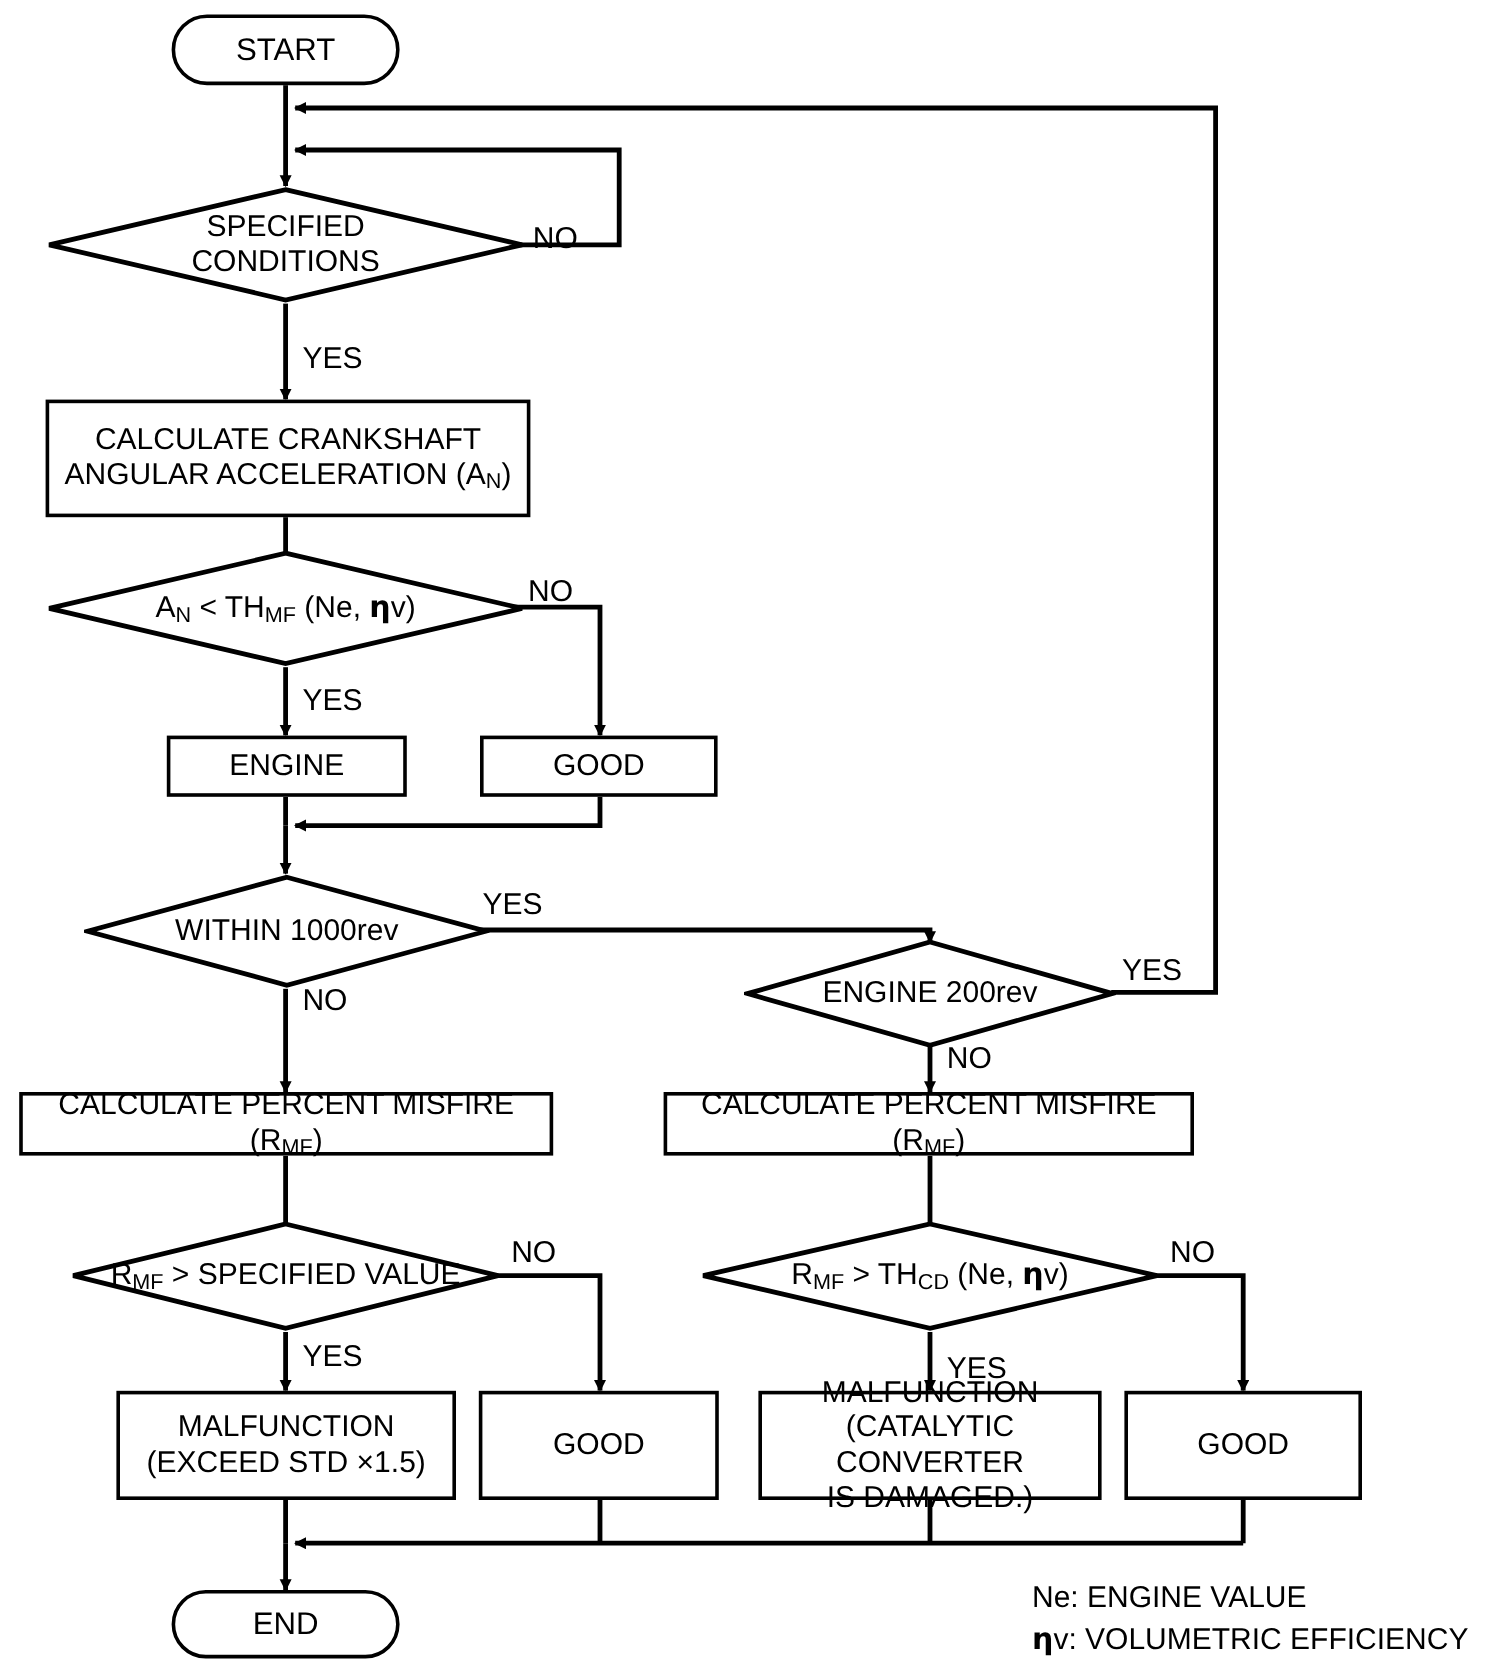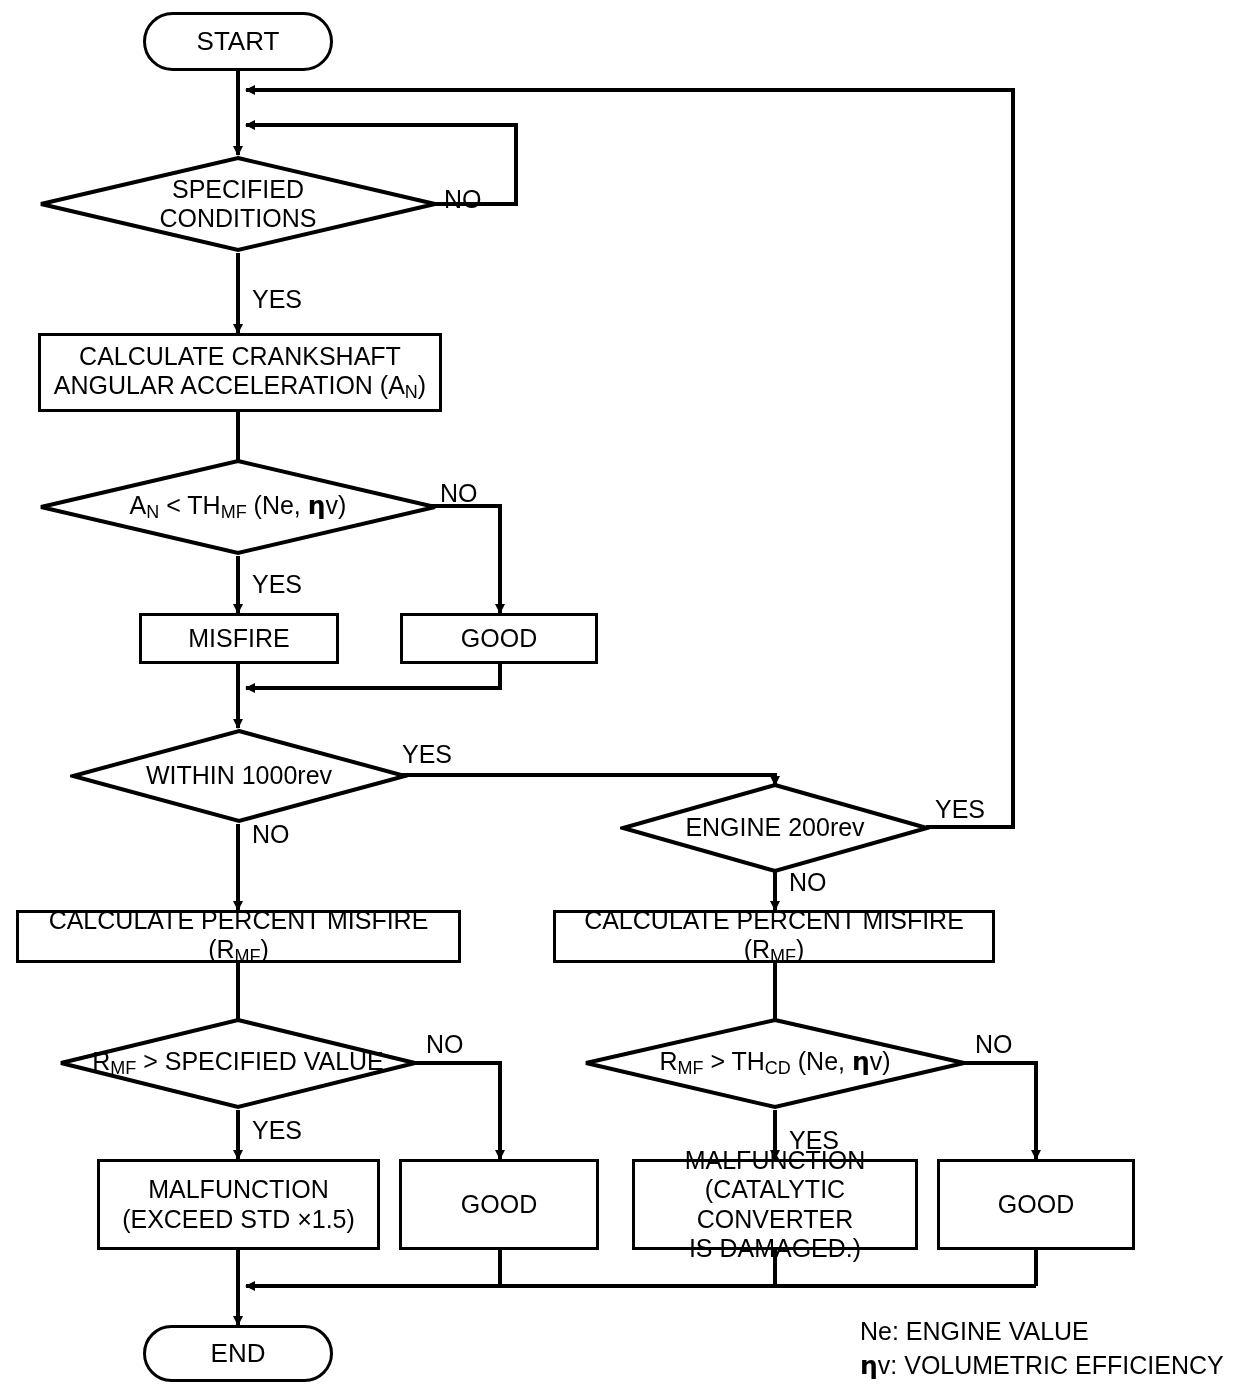--- a/index.html
+++ b/index.html
@@ -146,35 +146,35 @@
   <div class="diamond-wrap" style="left:38px; top:155px; width:400px; height:98px;">
     <svg width="400" height="98" viewBox="0 0 400 98">
       <polygon points="200,3 397,49 200,95 3,49" fill="#fff" stroke="#000" stroke-width="4"></polygon>
     </svg>
     <div class="label f25">
       <span style="white-space:pre-line">SPECIFIED
 CONDITIONS</span>
     </div>
   </div>
 
-  <div class="node rect f25" style="left:38px; top:333px; width:404px; height:79px;">
+  <div class="node rect f25" style="left:38px; top:333px; width:404px; height:98px;">
     <span>CALCULATE CRANKSHAFT<br>ANGULAR ACCELERATION (A<sub>N</sub>)</span>
   </div>
 
   <div class="diamond-wrap" style="left:38px; top:458px; width:400px; height:98px;">
     <svg width="400" height="98" viewBox="0 0 400 98">
       <polygon points="200,3 397,49 200,95 3,49" fill="#fff" stroke="#000" stroke-width="4"></polygon>
     </svg>
     <div class="label f25">
       <span>A<sub>N</sub> &lt; TH<sub>MF</sub> (Ne, <span class="eta">η</span>v)</span>
     </div>
   </div>
 
   <div class="node rect f25" style="left:139px; top:613px; width:200px; height:51px;">
-    <span>MISFIRE</span>
+    <span>ENGINE</span>
   </div>
 
   <div class="node rect f25" style="left:400px; top:613px; width:198px; height:51px;">
     <span>GOOD</span>
   </div>
 
   <div class="diamond-wrap" style="left:70px; top:728px; width:338px; height:96px;">
     <svg width="338" height="96" viewBox="0 0 338 96">
       <polygon points="169,3 335,48 169,93 3,48" fill="#fff" stroke="#000" stroke-width="4"></polygon>
     </svg>

